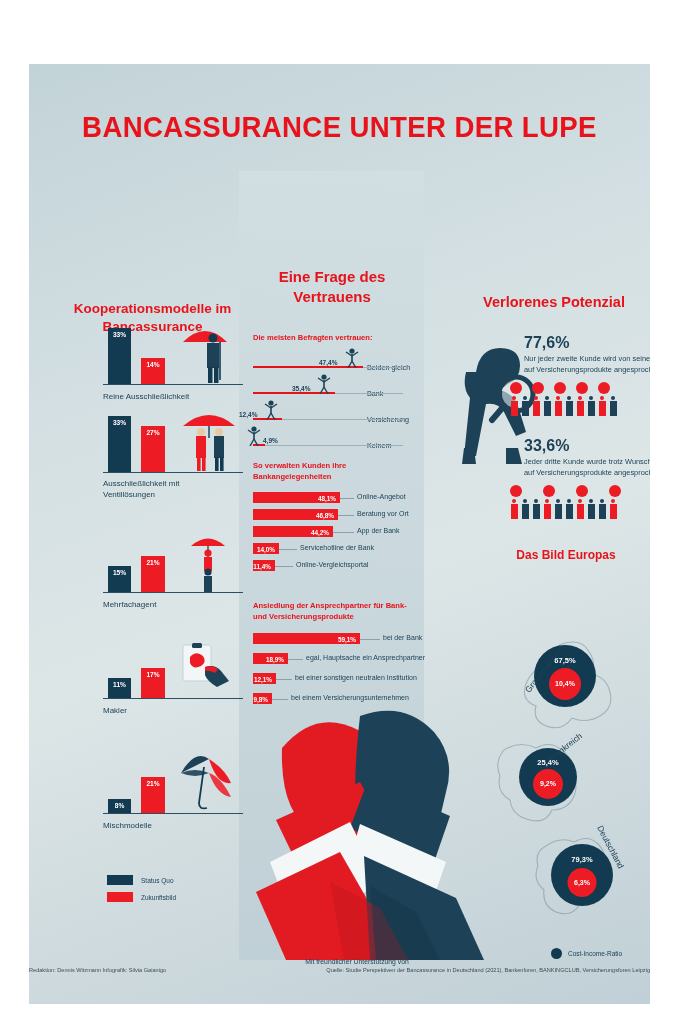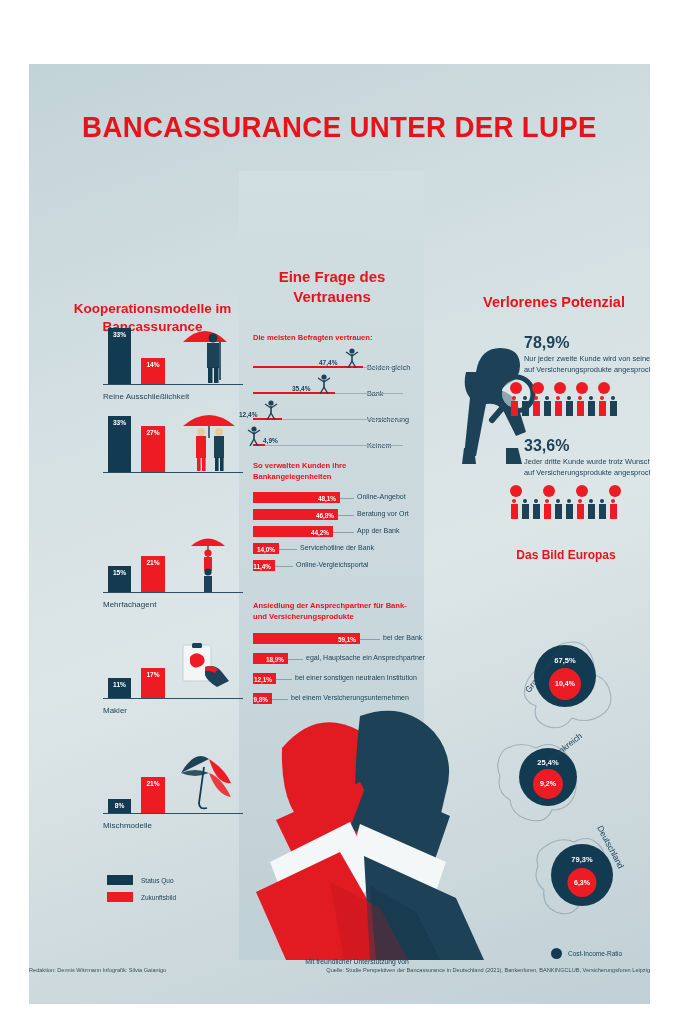--- a/index.html
+++ b/index.html
@@ -206,20 +206,21 @@
         <line x1="34" y1="18" x2="34" y2="30" stroke="#123a51" stroke-width="1.4"></line>
       <circle cx="26" cy="24" r="4" fill="#e8c9a0"></circle>
         <rect x="21" y="28" width="10" height="22" fill="#ed1c24"></rect>
       <rect x="22" y="49" width="3.6" height="14" fill="#ed1c24"></rect>
         <rect x="27" y="49" width="3.6" height="14" fill="#ed1c24"></rect>
       <circle cx="44" cy="24" r="4" fill="#e8c9a0"></circle>
         <rect x="39" y="28" width="10" height="22" fill="#1d4257"></rect>
       <rect x="40" y="49" width="3.6" height="14" fill="#123a51"></rect>
         <rect x="45" y="49" width="3.6" height="14" fill="#123a51"></rect>
     </svg>
+    <div class="bar-label">Ausschließlichkeit mit Ventillösungen</div>
   </div>
 
   <div class="bar-group" style="top:452px; height:95px;">
     <div class="bar-axis"></div>
     <div class="vbar status" style="height:26px;">15%</div>
     <div class="vbar future" style="height:36px;">21%</div>
     <svg width="54" height="60" style="position:absolute;left:106px;bottom:19px;">
       <path d="M10 14 q17 -15 34 0 z" fill="#ed1c24"></path>
         <line x1="27" y1="14" x2="27" y2="26" stroke="#123a51" stroke-width="1.2"></line>
       <circle cx="27" cy="21" r="3.6" fill="#ed1c24"></circle>
@@ -404,21 +405,21 @@
 
   <svg width="92" height="128" style="position:absolute;left:425px;top:272px;">
     <path d="M22 36 q4 -24 24 -24 q20 0 20 18 q0 12 -12 18 l-8 6 q14 4 18 16 l8 26 l-10 4 l-12 -24 q-6 -10 -18 -8 l-10 52 l-12 0 l6 -58 q-8 -10 -4 -26 z" fill="#1d4257"></path>
     <path d="M10 112 l10 0 l2 16 l-14 0 z" fill="#1d4257"></path>
     <path d="M52 112 l12 0 l4 16 l-16 0 z" fill="#1d4257"></path>
     <circle cx="62" cy="58" r="17" fill="none" stroke="#1d4257" stroke-width="5"></circle>
     <circle cx="62" cy="58" r="14" fill="#dfe9eb" opacity="0.6"></circle>
     <line x1="50" y1="70" x2="38" y2="84" stroke="#1d4257" stroke-width="6" stroke-linecap="round"></line>
   </svg>
 
-  <div class="stat-num" style="left:495px; top:270px;">78,9%</div>
+  <div class="stat-num" style="left:495px; top:270px;">77,6%</div>
   <div class="stat-txt" style="left:495px; top:290px;">Nur jeder zweite Kunde wird von seiner Bank auf Versicherungs­produkte angesprochen.</div>
 
   <div class="people-row" style="left:481px; top:332px;">
     <div class="person red">
         <div class="head"></div>
         <div class="body"></div>
       </div>
     <div class="person dark">
         <div class="head"></div>
         <div class="body"></div>

